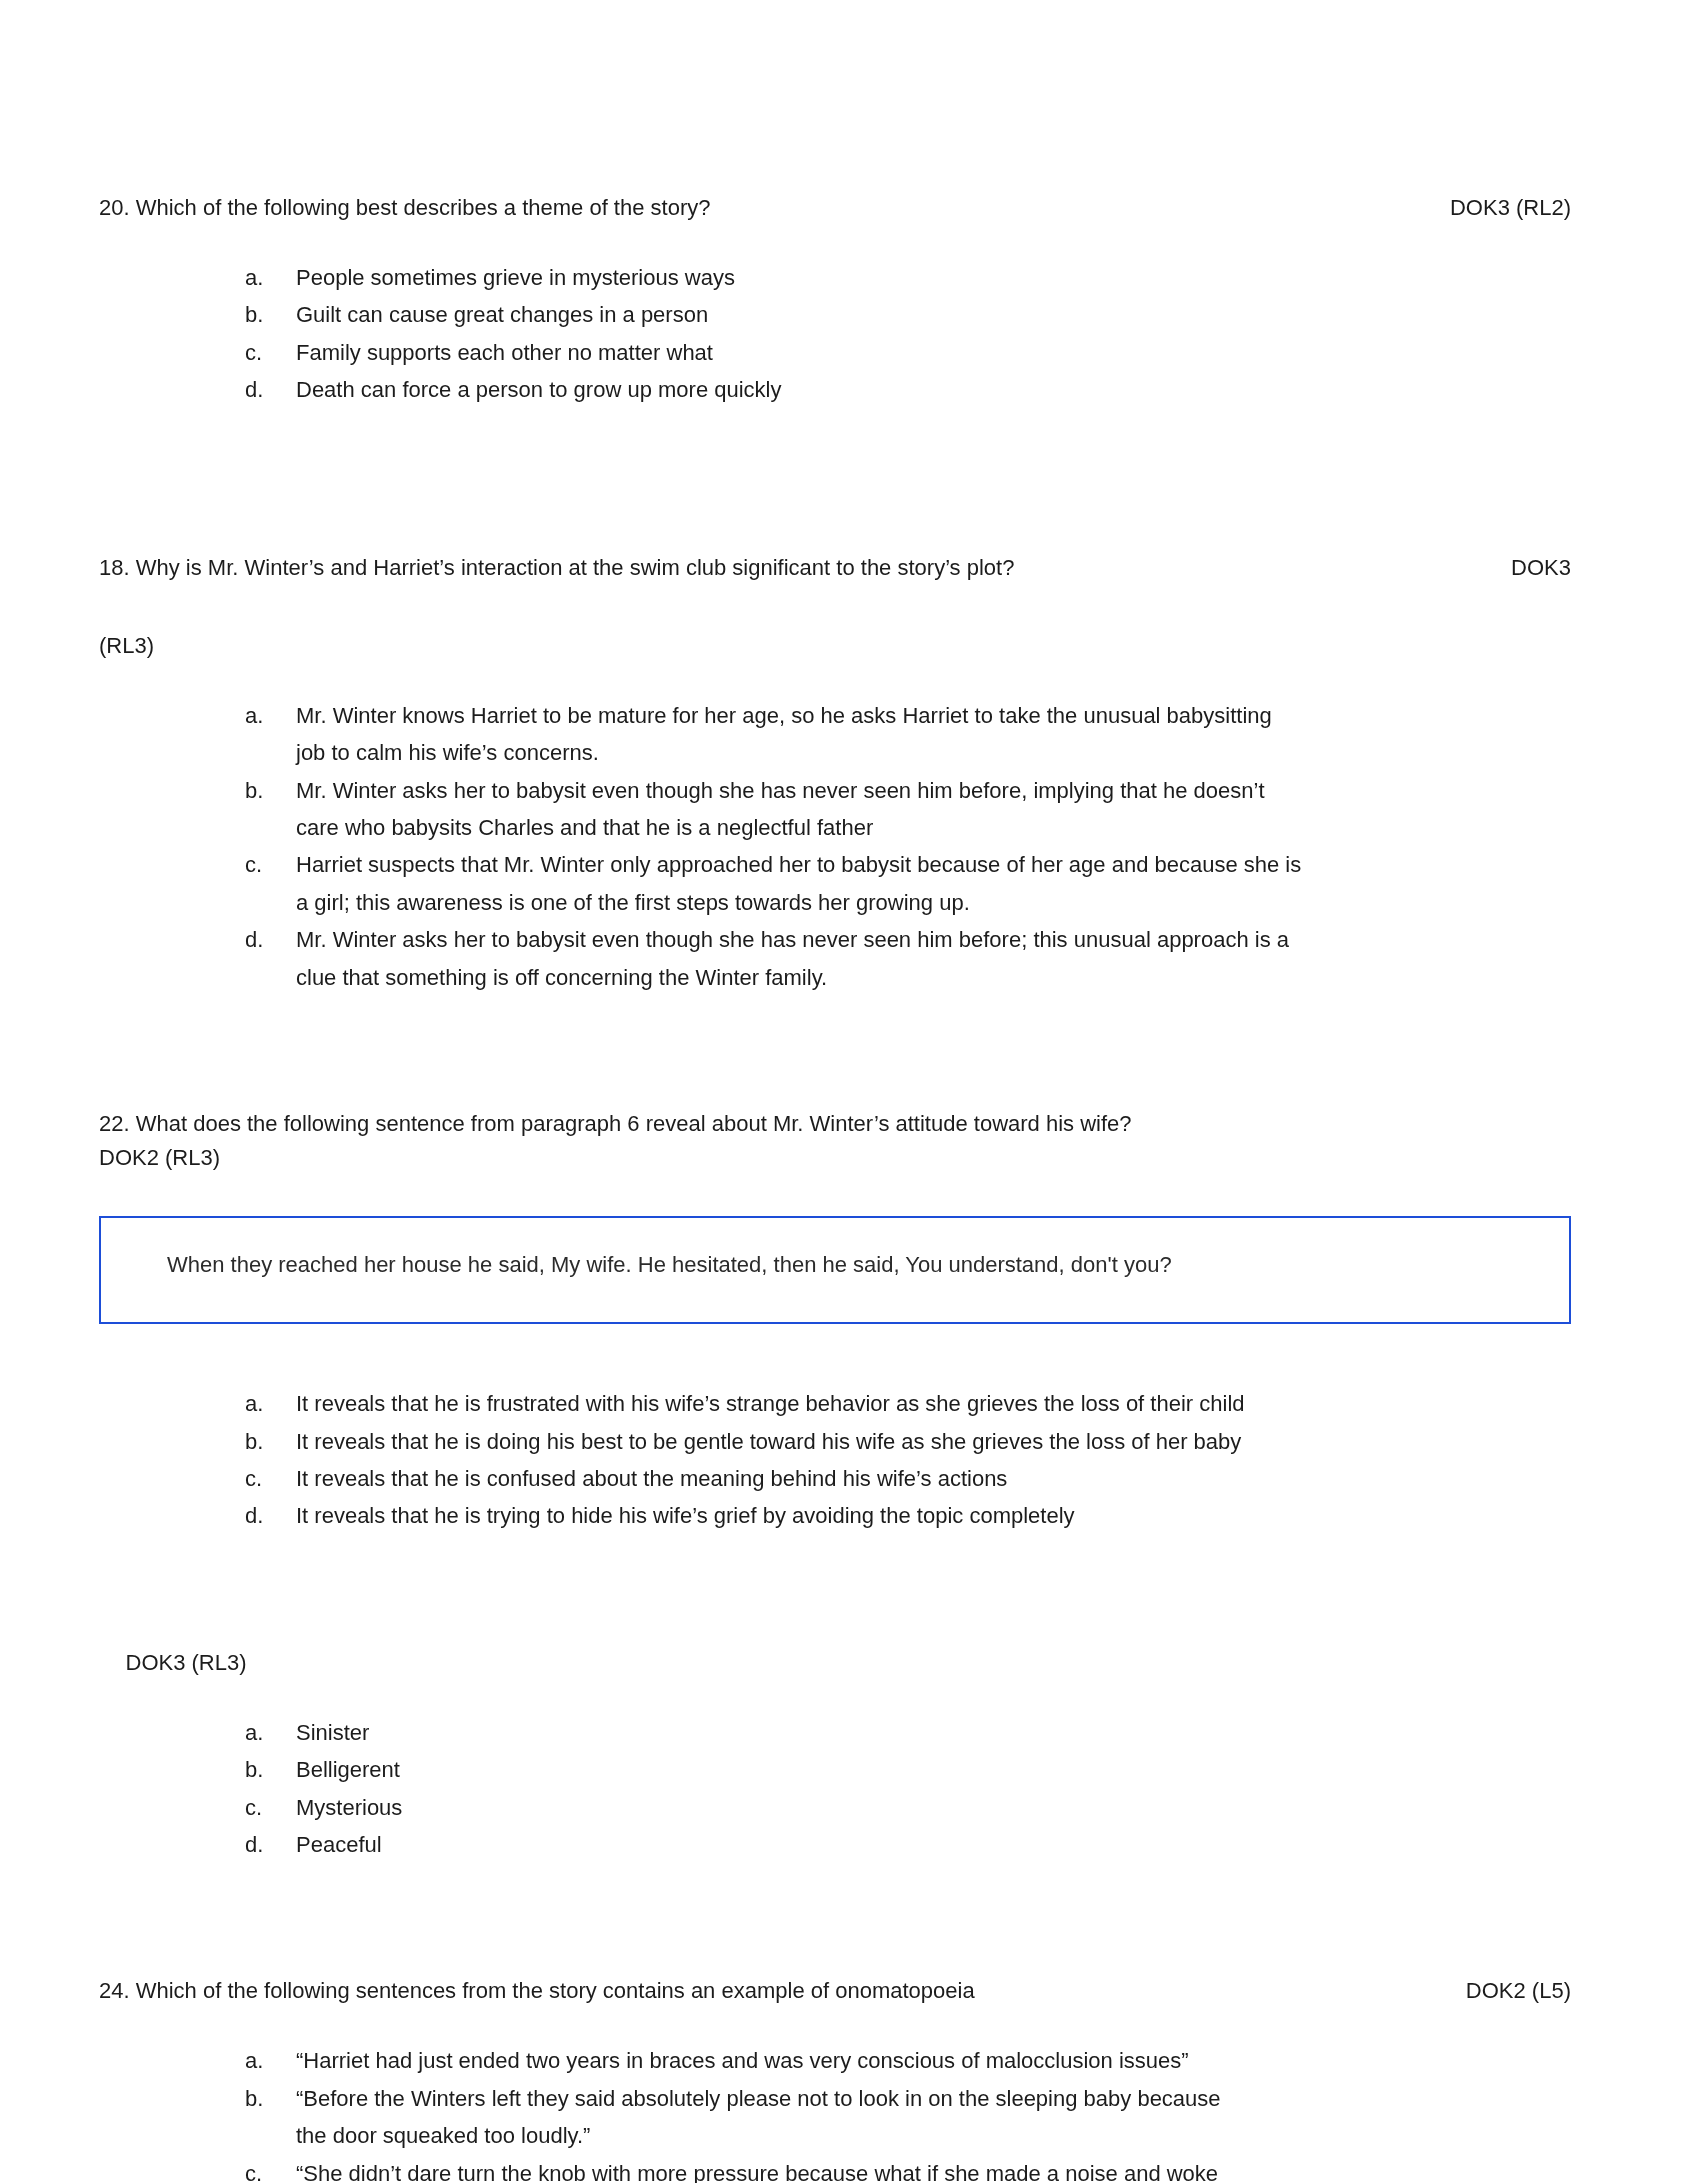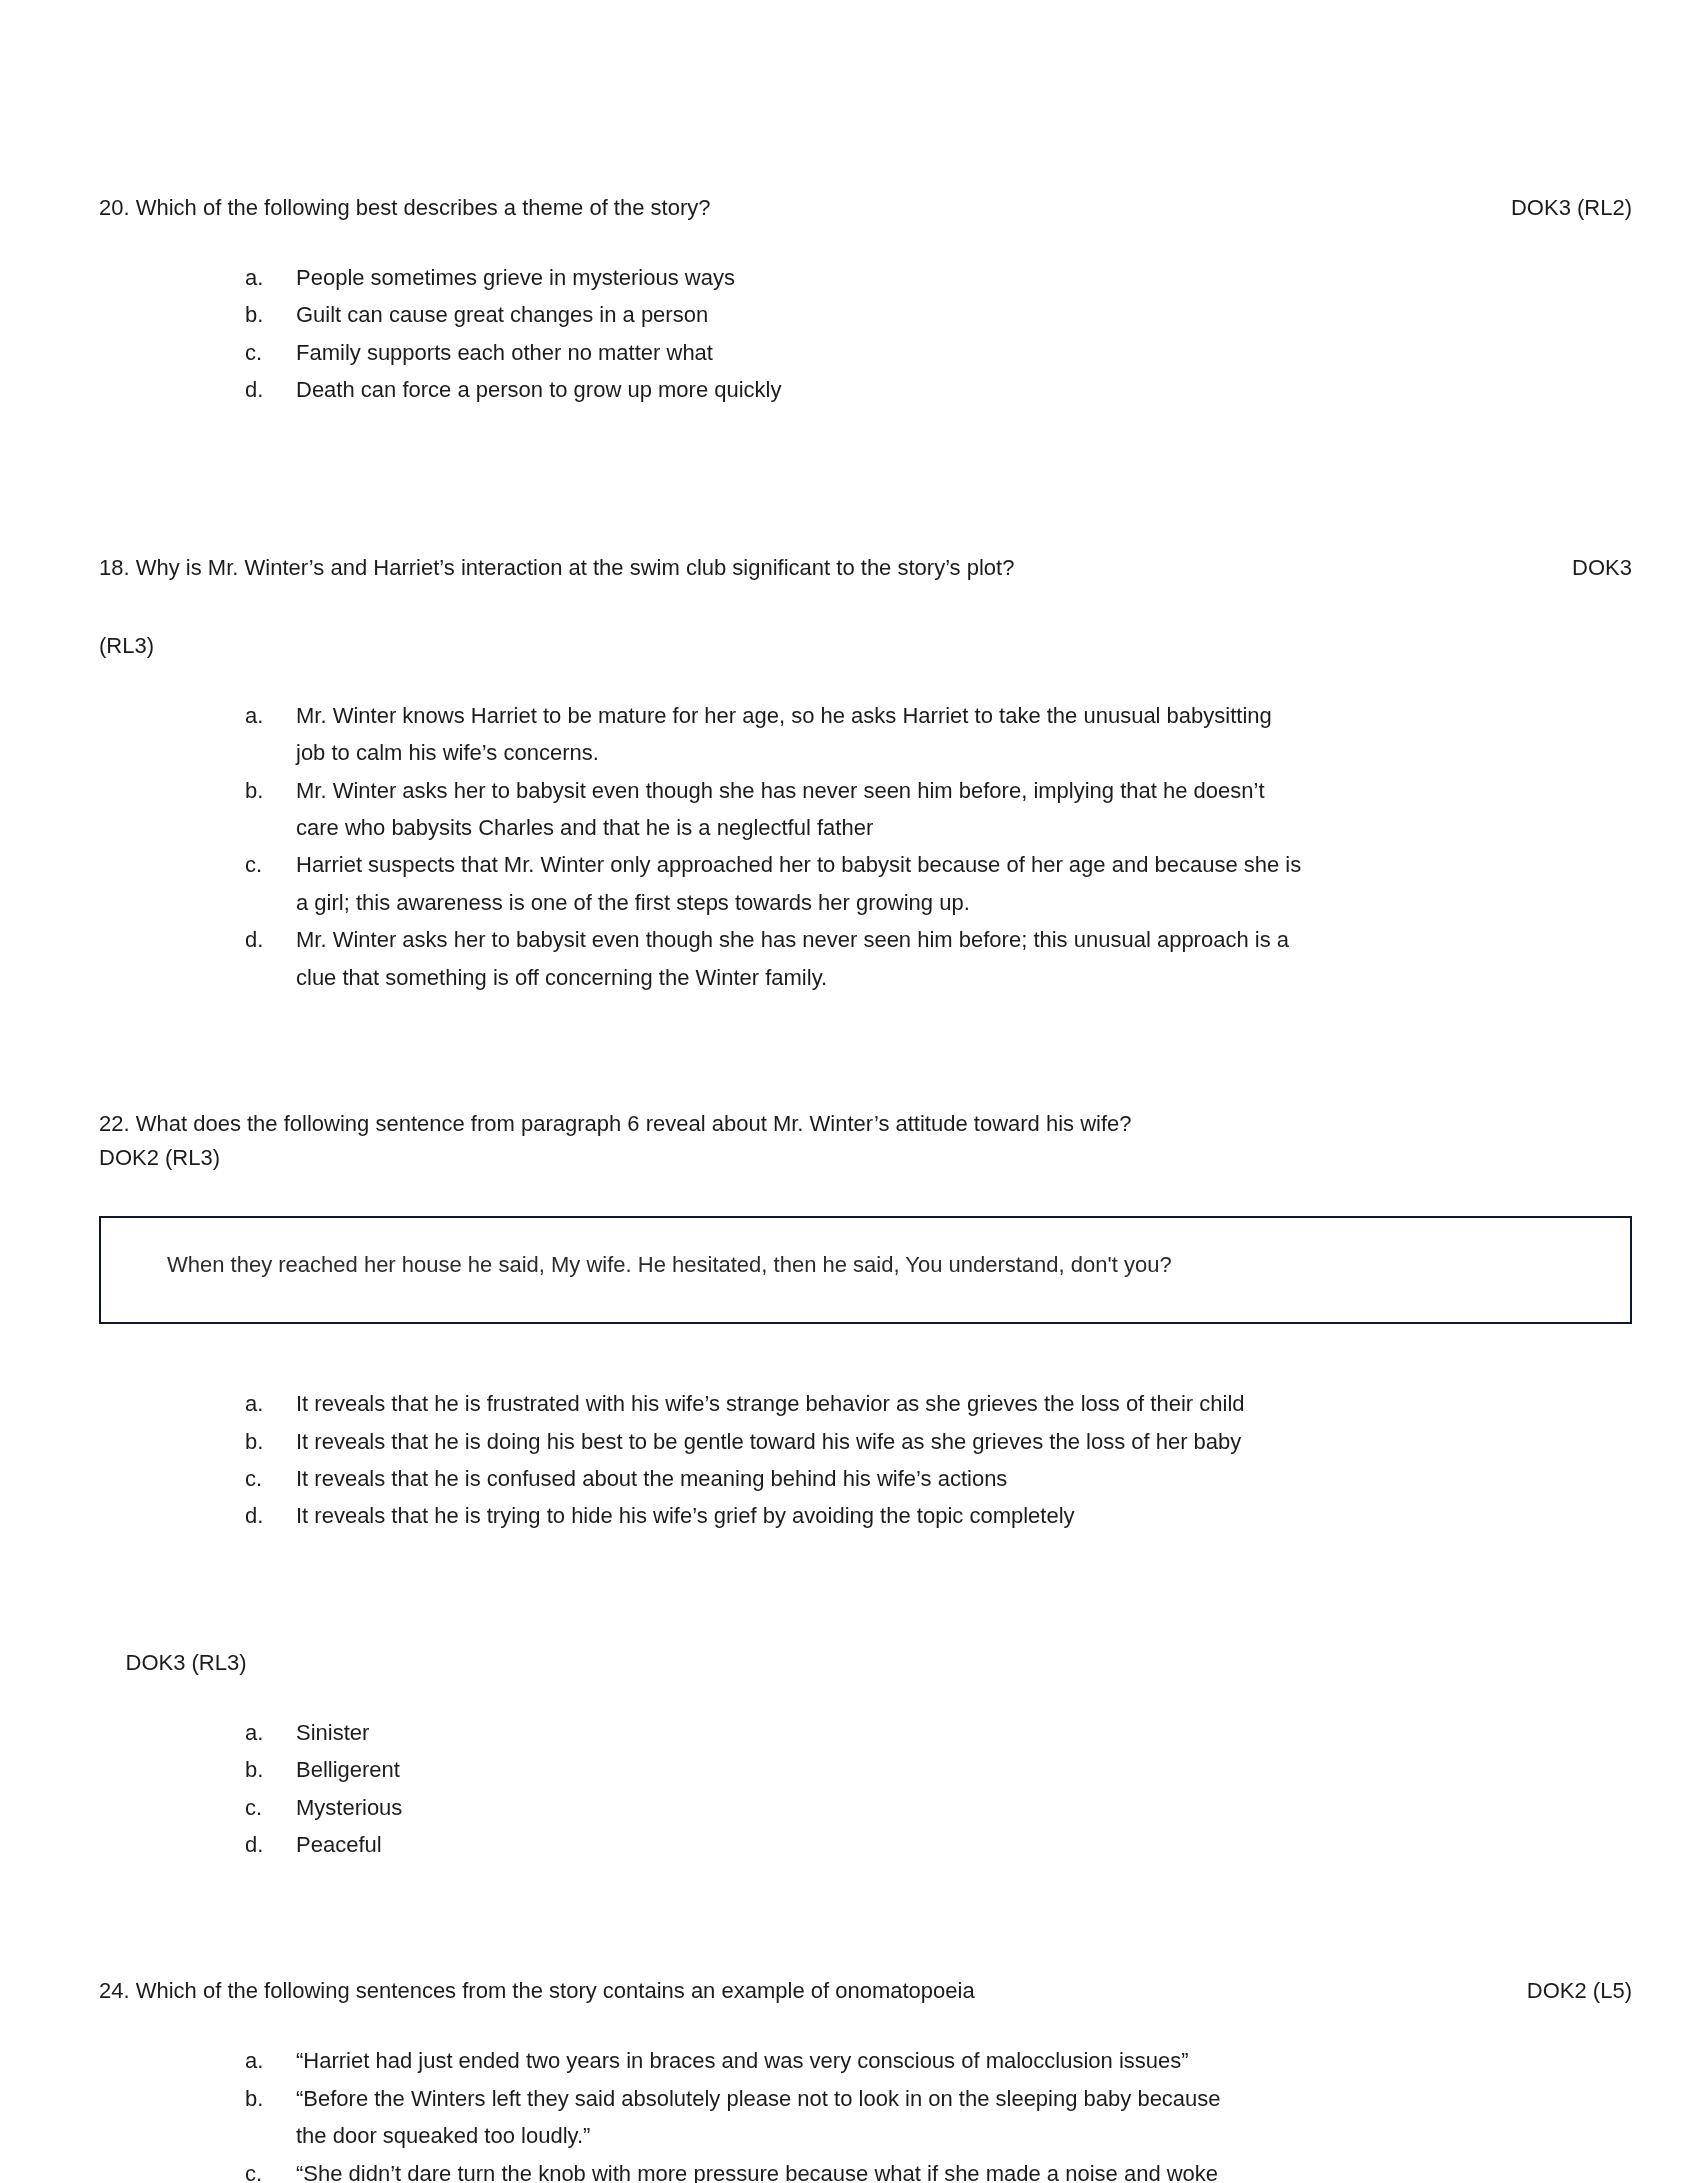--- a/index.html
+++ b/index.html
@@ -8,41 +8,41 @@
     width: 1687px;
     height: 2183px;
     font-family: "Liberation Sans", "DejaVu Sans", sans-serif;
     font-size: 22px;
     color: #1c1c1c;
     overflow: hidden;
   }
   .page {
     width: 1687px;
     height: 2183px;
-    padding: 191px 55px 0 99px;
+    padding: 191px 116px 0 99px;
     background: #ffffff;
   }
   .question { margin-bottom: 111px; }
   .question.q20 { margin-bottom: 142px; }
   .q-head {
     display: flex;
     justify-content: space-between;
     align-items: flex-start;
   }
   .q-text { line-height: 1.55; }
   .dok { white-space: nowrap; margin-left: 26.5px; line-height: 1.55; }
   .q-line2 { line-height: 1.55; margin-top: 44px; }
   .dok-row { line-height: 1.55; }
   .options { margin-top: 34px; margin-left: 146px; }
   .opt { display: flex; line-height: 1.7; }
   .opt-letter { flex: 0 0 51px; width: 51px; }
   .opt-text { white-space: pre-wrap; }
   .quote-box {
     margin-top: 41px;
-    border: 2px solid #0f172a;
+    border: 2px solid #1d4ed8;
     padding: 30px 40px 41px 66px;
     color: #2b2b2b;
   }
   .quote-box p { line-height: 1.5; }
   .q22 .options { margin-top: 61px; }
 </style>
 </head>
 <body>
 
 <div class="page">

